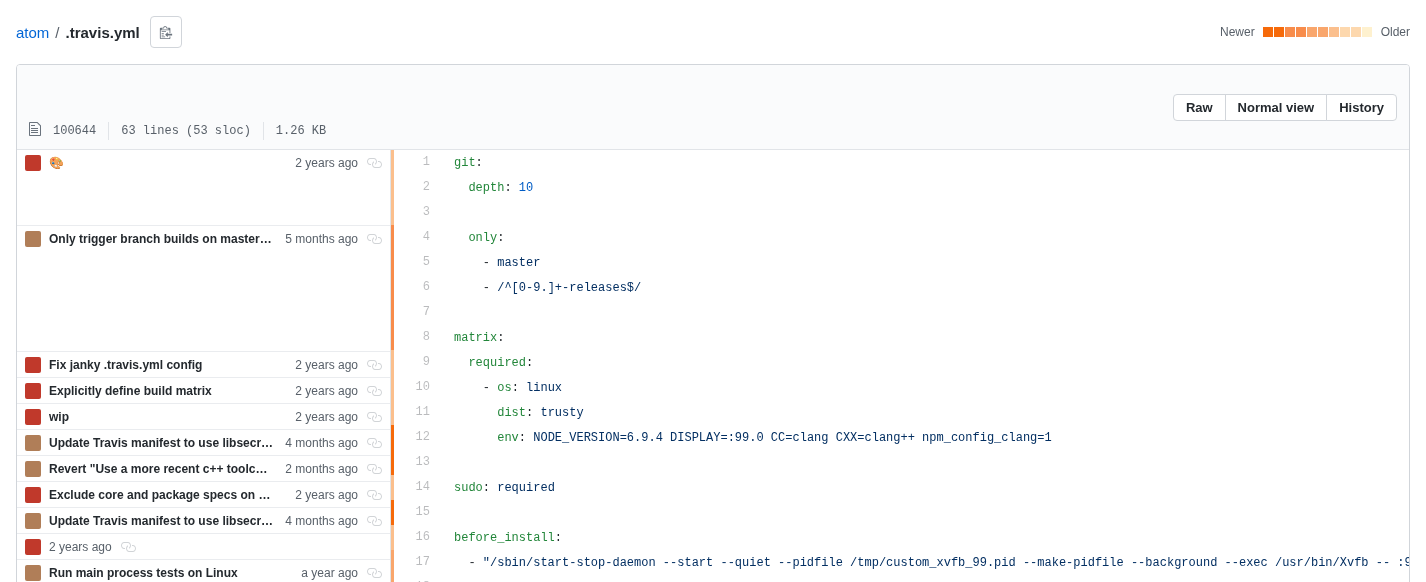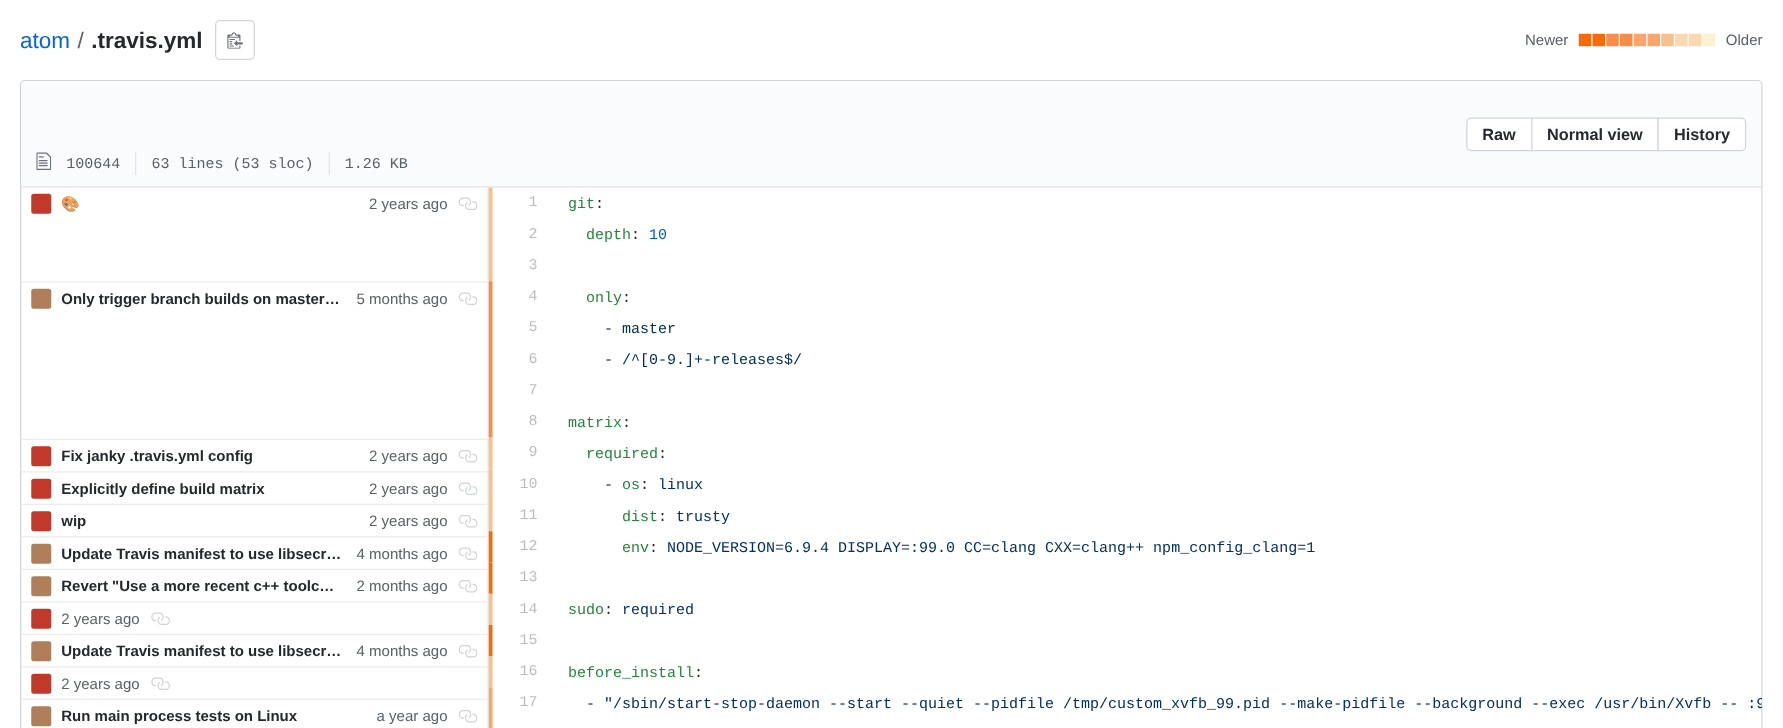--- a/index.html
+++ b/index.html
@@ -14,21 +14,21 @@
   .header-row {
     display: flex;
     justify-content: space-between;
     align-items: center;
     margin-bottom: 16px;
   }
   .breadcrumb {
     display: flex;
     align-items: center;
     gap: 6px;
-    font-size: 18px;
+    font-size: 15px;
   }
   .breadcrumb a { color: #0366d6; text-decoration: none; }
   .breadcrumb .sep { color: #586069; }
   .breadcrumb .file { font-weight: 600; color: #24292e; }
   .copy-btn {
     border: 1px solid #d1d5da;
     background: #fff;
     border-radius: 4px;
     width: 32px; height: 32px;
     display: inline-flex; align-items: center; justify-content: center;
@@ -284,20 +284,21 @@
             <span class="blame-msg">Revert "Use a more recent c++ toolc…</span>
             <span class="blame-time">2 months ago</span>
             <span class="reblame"><svg width="16" height="16" viewBox="0 0 16 16" fill="#6a737d">
                 <path d="M4 9h1v1H4c-1.5 0-3-1.69-3-3.5S2.55 3 4 3h4c1.45 0 3 1.69 3 3.5 0 1.41-.91 2.72-2 3.25V8.59c.58-.45 1-1.27 1-2.09C10 5.22 8.98 4 8 4H4c-.98 0-2 1.22-2 2.5S3 9 4 9zm9-3h-1v1h1c1 0 2 1.22 2 2.5S13.98 12 13 12H9c-.98 0-2-1.22-2-2.5 0-.83.42-1.64 1-2.09V6.25c-1.09.53-2 1.84-2 3.25C6 11.31 7.55 13 9 13h4c1.45 0 3-1.69 3-3.5S14.5 6 13 6z"></path>
               </svg></span>
           </div>
         </div>
         <div class="blame-hunk">
           <div class="blame-hunk-header">
             <span class="blame-avatar" style="background: rgb(192, 57, 43);"></span>
+            <span class="blame-msg">Exclude core and package specs on …</span>
             <span class="blame-time">2 years ago</span>
             <span class="reblame"><svg width="16" height="16" viewBox="0 0 16 16" fill="#6a737d">
                 <path d="M4 9h1v1H4c-1.5 0-3-1.69-3-3.5S2.55 3 4 3h4c1.45 0 3 1.69 3 3.5 0 1.41-.91 2.72-2 3.25V8.59c.58-.45 1-1.27 1-2.09C10 5.22 8.98 4 8 4H4c-.98 0-2 1.22-2 2.5S3 9 4 9zm9-3h-1v1h1c1 0 2 1.22 2 2.5S13.98 12 13 12H9c-.98 0-2-1.22-2-2.5 0-.83.42-1.64 1-2.09V6.25c-1.09.53-2 1.84-2 3.25C6 11.31 7.55 13 9 13h4c1.45 0 3-1.69 3-3.5S14.5 6 13 6z"></path>
               </svg></span>
           </div>
         </div>
         <div class="blame-hunk">
           <div class="blame-hunk-header">
             <span class="blame-avatar" style="background: rgb(176, 126, 88);"></span>
             <span class="blame-msg">Update Travis manifest to use libsecr…</span>

